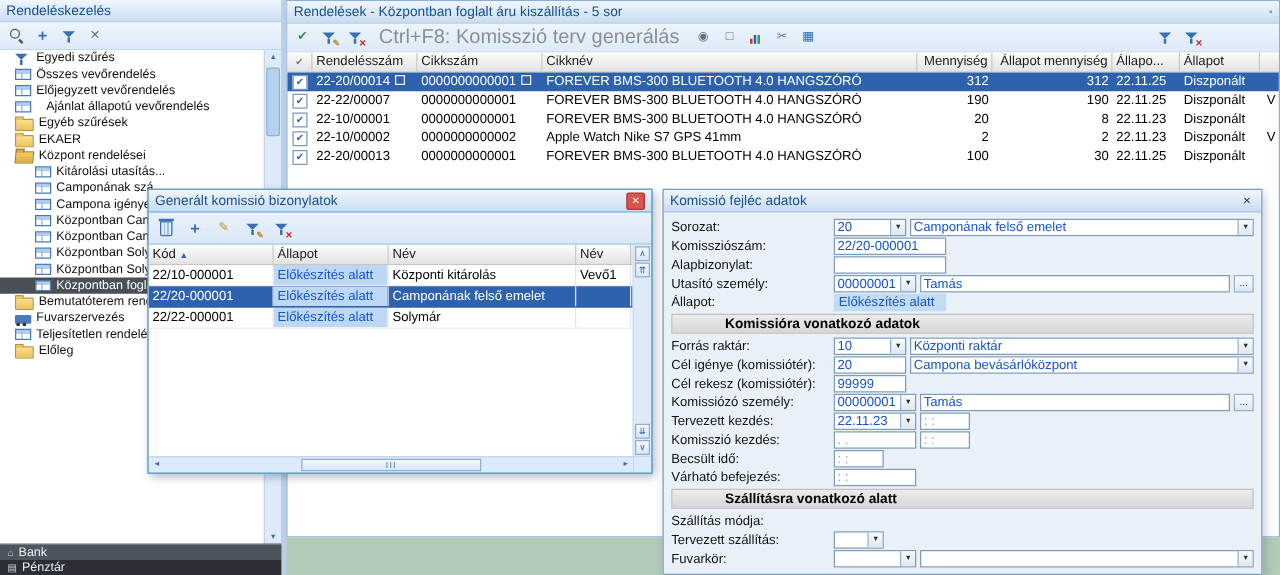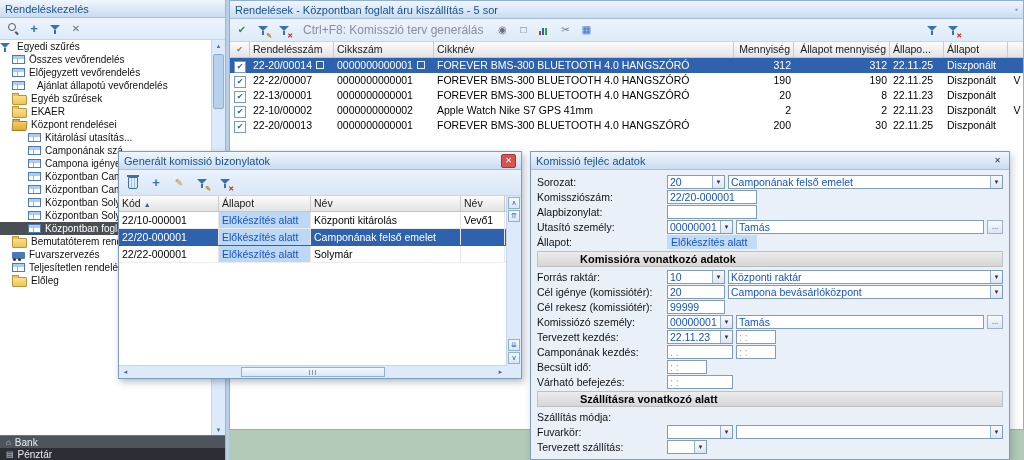--- a/index.html
+++ b/index.html
@@ -55,21 +55,21 @@
   .sb-item{height:12px;display:flex;align-items:center;gap:4px;padding:0 6px;font-size:10px;color:#e8ecf2;}
   .sb-item:nth-child(1){background:#4d545c;}
   .sb-item:nth-child(2){background:#2b2f35;}
   .sb-ic{font-size:8px;color:#c6d2e2;}
   .vsplit{position:absolute;left:226px;top:0;width:3px;height:460px;background:#b9cfe8;z-index:9;}
 
   
   .mainwin{position:absolute;left:229px;top:0;width:795px;height:430px;background:#fff;border:1px solid #8fb0d4;box-sizing:border-box;z-index:5;}
   .main-toolbar{height:22px;background:linear-gradient(#edf4fc,#ddeaf8);border-bottom:1px solid #c3d7ec;display:flex;align-items:center;gap:5px;padding:0 4px;}
   .tb-group{display:flex;align-items:center;gap:5px;}
-  .hint{font-size:12px;color:#8a8f96;margin:0 6px;white-space:nowrap;}
+  .hint{font-size:16px;color:#8a8f96;margin:0 6px;white-space:nowrap;}
   .tb-right{margin-left:auto;margin-right:58px;display:flex;gap:5px;}
   .gridhead{display:flex;height:15px;background:linear-gradient(#fcfcfc,#e3e3e3);border-bottom:1px solid #c6c6c6;overflow:hidden;}
   .hcell{box-sizing:border-box;border-right:1px solid #c9c9c9;font-size:10.5px;color:#1a1a1a;line-height:14px;padding:0 3px;overflow:hidden;white-space:nowrap;flex:none;}
   .hchk{color:#777;font-size:8px;margin:auto;}
   .grow-row{display:flex;height:15px;align-items:center;overflow:hidden;}
   .grow-row.sel{background:#2e62ae;color:#fff;}
   .gcell{box-sizing:border-box;font-size:10.5px;line-height:15px;padding:0 3px;overflow:hidden;white-space:nowrap;flex:none;}
   .chk{width:10px;height:10px;border:1px solid #7a9ac0;background:#fff;display:inline-flex;align-items:center;justify-content:center;font-size:8px;line-height:10px;color:#2e62ae;margin:2px 0 0 4px;box-sizing:content-box;}
   .selmark{display:inline-block;width:6px;height:6px;border:1px solid rgba(255,255,255,.9);margin-left:4px;}
 
@@ -130,21 +130,21 @@
           <span class="g g-blue g-big">+</span>
         </span>
         <span class="tbi">
           <span class="ic i-funnel"></span>
         </span>
         <span class="tbi">
           <span class="g g-gray">✕</span>
         </span>
       </div>
     <div class="tree">
-        <div class="tree-item" style="">
+        <div class="tree-item" style="padding-left: 12px;">
           <span class="ti i-funnel"></span>
           <span class="tl">Egyedi szűrés</span>
         </div>
         <div class="tree-item" style="padding-left: 12px;">
           <span class="ti i-table"></span>
           <span class="tl">Összes vevőrendelés</span>
         </div>
         <div class="tree-item" style="padding-left: 12px;">
           <span class="ti i-table"></span>
           <span class="tl">Előjegyzett vevőrendelés</span>
@@ -312,21 +312,21 @@
           <div class="gcell" style="width: 100px;"><span>0000000000001</span></div>
           <div class="gcell" style="width: 300px;"><span>FOREVER BMS-300 BLUETOOTH 4.0 HANGSZÓRÓ</span></div>
           <div class="gcell" style="width: 60px; text-align: right;"><span>190</span></div>
           <div class="gcell" style="width: 96px; text-align: right;"><span>190</span></div>
           <div class="gcell" style="width: 54px;"><span>22.11.25</span></div>
           <div class="gcell" style="width: 64px;"><span>Diszponált</span></div>
           <div class="gcell" style="width: 18px; text-align: center;"><span>V</span></div>
         </div>
         <div class="grow-row">
           <div class="gcell" style="width: 20px; padding: 0px;"><span class="chk">✔</span></div>
-          <div class="gcell" style="width: 84px;"><span>22-13/00001</span></div>
+          <div class="gcell" style="width: 84px;"><span>22-10/00001</span></div>
           <div class="gcell" style="width: 100px;"><span>0000000000001</span></div>
           <div class="gcell" style="width: 300px;"><span>FOREVER BMS-300 BLUETOOTH 4.0 HANGSZÓRÓ</span></div>
           <div class="gcell" style="width: 60px; text-align: right;"><span>20</span></div>
           <div class="gcell" style="width: 96px; text-align: right;"><span>8</span></div>
           <div class="gcell" style="width: 54px;"><span>22.11.23</span></div>
           <div class="gcell" style="width: 64px;"><span>Diszponált</span></div>
           <div class="gcell" style="width: 18px; text-align: center;"><span></span></div>
         </div>
         <div class="grow-row">
           <div class="gcell" style="width: 20px; padding: 0px;"><span class="chk">✔</span></div>
@@ -337,21 +337,21 @@
           <div class="gcell" style="width: 96px; text-align: right;"><span>2</span></div>
           <div class="gcell" style="width: 54px;"><span>22.11.23</span></div>
           <div class="gcell" style="width: 64px;"><span>Diszponált</span></div>
           <div class="gcell" style="width: 18px; text-align: center;"><span>V</span></div>
         </div>
         <div class="grow-row">
           <div class="gcell" style="width: 20px; padding: 0px;"><span class="chk">✔</span></div>
           <div class="gcell" style="width: 84px;"><span>22-20/00013</span></div>
           <div class="gcell" style="width: 100px;"><span>0000000000001</span></div>
           <div class="gcell" style="width: 300px;"><span>FOREVER BMS-300 BLUETOOTH 4.0 HANGSZÓRÓ</span></div>
-          <div class="gcell" style="width: 60px; text-align: right;"><span>200</span></div>
+          <div class="gcell" style="width: 60px; text-align: right;"><span>100</span></div>
           <div class="gcell" style="width: 96px; text-align: right;"><span>30</span></div>
           <div class="gcell" style="width: 54px;"><span>22.11.25</span></div>
           <div class="gcell" style="width: 64px;"><span>Diszponált</span></div>
           <div class="gcell" style="width: 18px; text-align: center;"><span></span></div>
         </div>
       </div>
   </div>
 
   <div class="maparea"></div>
 
@@ -541,21 +541,21 @@
             <div class="ffield combo" style="width: 66px;">
               <span class="fval">22.11.23</span>
               <span class="carrow">▼</span>
             </div>
             <div class="ffield muted" style="width: 40px;">
               <span class="fval">:  :</span>
             </div>
           </div>
         </div>
         <div class="frow">
-          <div class="flabel">Camponának kezdés:</div>
+          <div class="flabel">Komisszió kezdés:</div>
           <div class="ffields">
             <div class="ffield muted" style="width: 66px;">
               <span class="fval">.  .</span>
             </div>
             <div class="ffield muted" style="width: 40px;">
               <span class="fval">:  :</span>
             </div>
           </div>
         </div>
         <div class="frow">
@@ -574,37 +574,37 @@
             </div>
           </div>
         </div>
         <div class="fsection">
           <span>Szállításra vonatkozó alatt</span>
         </div>
         <div class="frow">
           <div class="flabel">Szállítás módja:</div>
         </div>
         <div class="frow">
+          <div class="flabel">Tervezett szállítás:</div>
+          <div class="ffields">
+            <div class="ffield combo" style="width: 40px;">
+              <span class="fval"></span>
+              <span class="carrow">▼</span>
+            </div>
+          </div>
+        </div>
+        <div class="frow">
           <div class="flabel">Fuvarkör:</div>
           <div class="ffields">
             <div class="ffield combo" style="width: 66px;">
               <span class="fval"></span>
               <span class="carrow">▼</span>
             </div>
             <div class="ffield combo grow">
               <span class="fval"></span>
               <span class="carrow">▼</span>
             </div>
           </div>
         </div>
-        <div class="frow">
-          <div class="flabel">Tervezett szállítás:</div>
-          <div class="ffields">
-            <div class="ffield combo" style="width: 40px;">
-              <span class="fval"></span>
-              <span class="carrow">▼</span>
-            </div>
-          </div>
-        </div>
       </div>
   </div>
 
 </div>
 
 </body></html>

